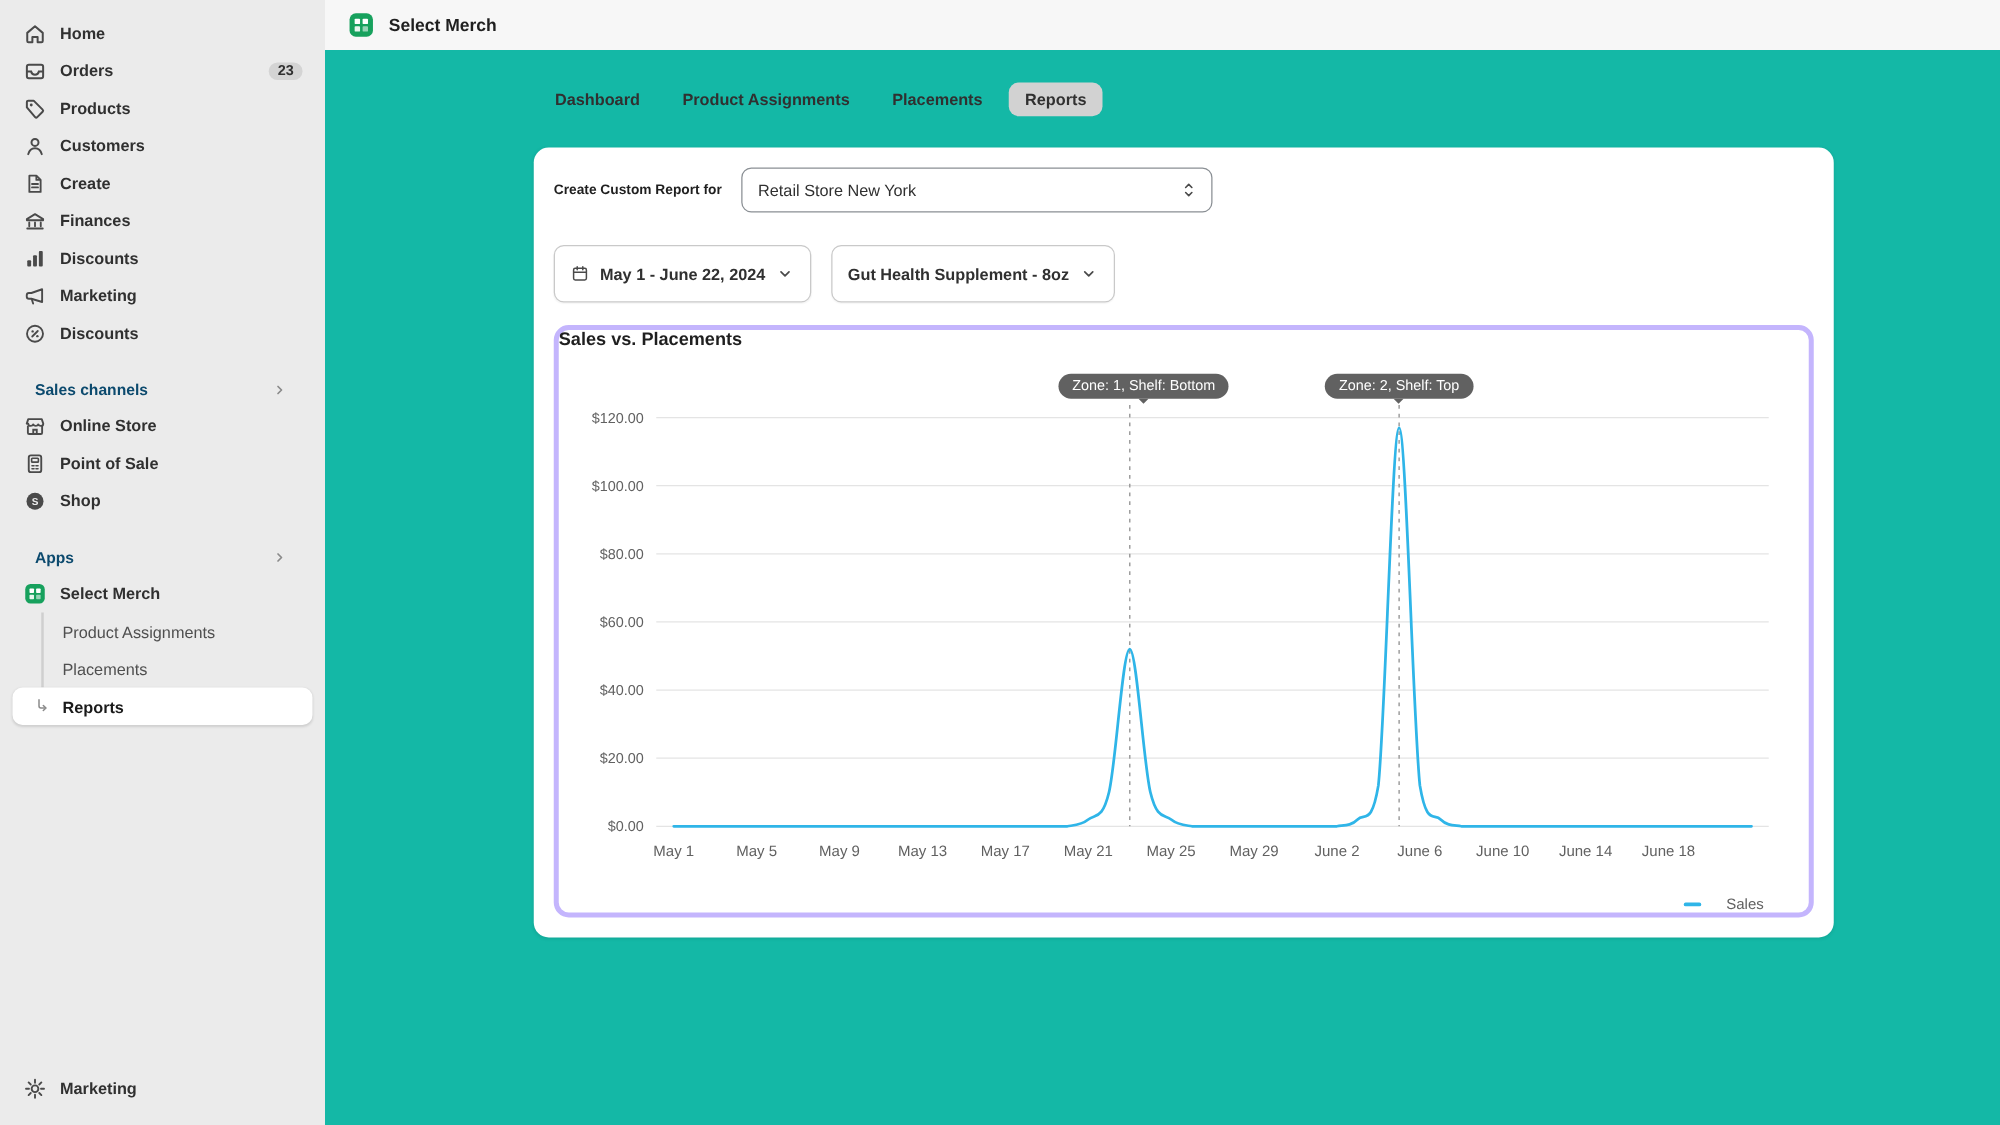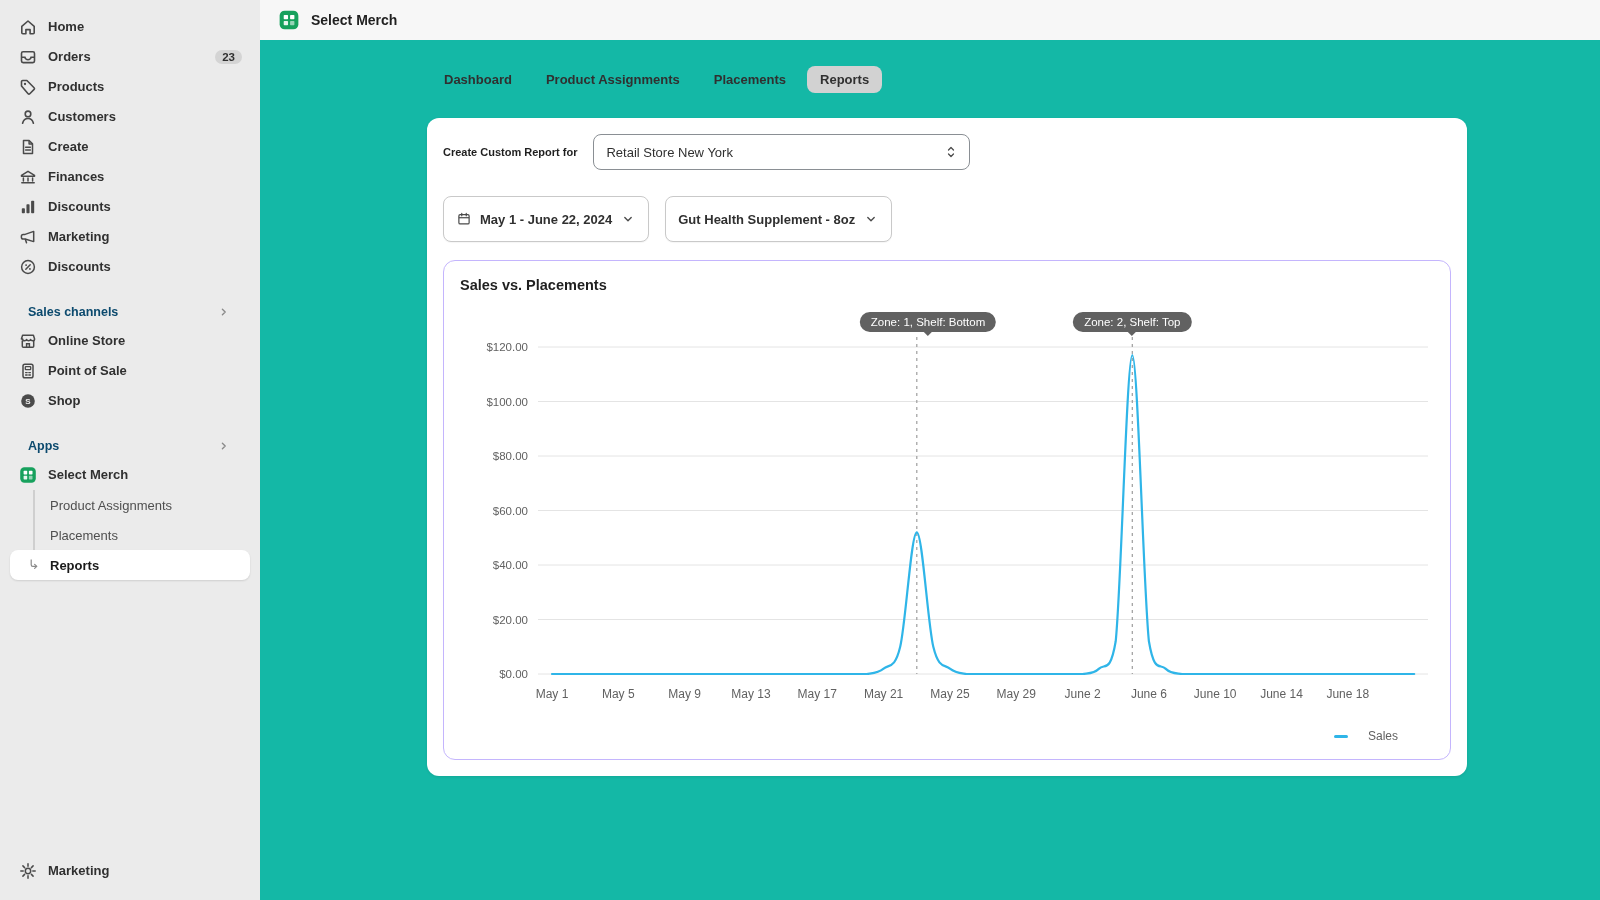--- a/index.html
+++ b/index.html
@@ -38,21 +38,21 @@
   
   .card { margin-top: 25px; background: #ffffff; border-radius: 12px; box-shadow: 0 1px 3px rgba(0,0,0,0.09); padding: 16px; }
   .report-row { display: flex; align-items: center; gap: 16px; margin-bottom: 26px; }
   .report-heading { font-size: 11px; font-weight: 700; color: #1f1f1f; }
   .select-box { width: 377px; height: 36px; border: 1px solid #8a8f94; border-radius: 8px; display: flex; align-items: center; justify-content: space-between; padding: 0 10px 0 12px; font-size: 13px; font-weight: 500; color: #303030; cursor: pointer; background: #fff; }
   .filters-row { display: flex; align-items: center; gap: 16px; margin-bottom: 18px; }
   .filter-btn { height: 46px; border: 1px solid #c9c9c9; background: #fff; border-radius: 8px; display: flex; align-items: center; gap: 8px; padding: 0 12px; font-size: 13px; font-weight: 600; color: #303030; cursor: pointer; box-shadow: 0 1px 1px rgba(0,0,0,0.04); }
   .filter-btn .ic { width: 16px; height: 16px; }
 
   
-  .chart-card { border: 1px solid #c4b5fd; border-radius: 12px; padding: 16px; }
+  .chart-card { border: 4px solid #c4b5fd; border-radius: 12px; }
   .chart-title { font-size: 14.5px; font-weight: 700; color: #1f1f1f; }
   .chart-wrap { position: relative; width: 974px; height: 420px; margin-top: 6px; }
   .chart-wrap svg { position: absolute; inset: 0; }
   .grid { stroke: #e4e4e4; stroke-width: 1; }
   .ylab { fill: #616161; font-size: 11.5px; text-anchor: end; font-family: "Liberation Sans", sans-serif; }
   .xlab { fill: #616161; font-size: 12px; text-anchor: middle; font-family: "Liberation Sans", sans-serif; }
   .ann-line { stroke: #9d9d9d; stroke-width: 1.2; stroke-dasharray: 3 4; }
   .ann-pill { position: absolute; top: 13px; transform: translateX(-50%); background: #616161; color: #ffffff; font-size: 11.5px; font-weight: 500; padding: 4px 11px; border-radius: 11px; white-space: nowrap; }
   .ann-pill::after { content: ""; position: absolute; top: 100%; left: 50%; transform: translateX(-50%); border: 4px solid transparent; border-top-color: #616161; }
   .legend { display: flex; align-items: center; justify-content: flex-end; gap: 20px; padding-right: 36px; margin-top: 10px; }

